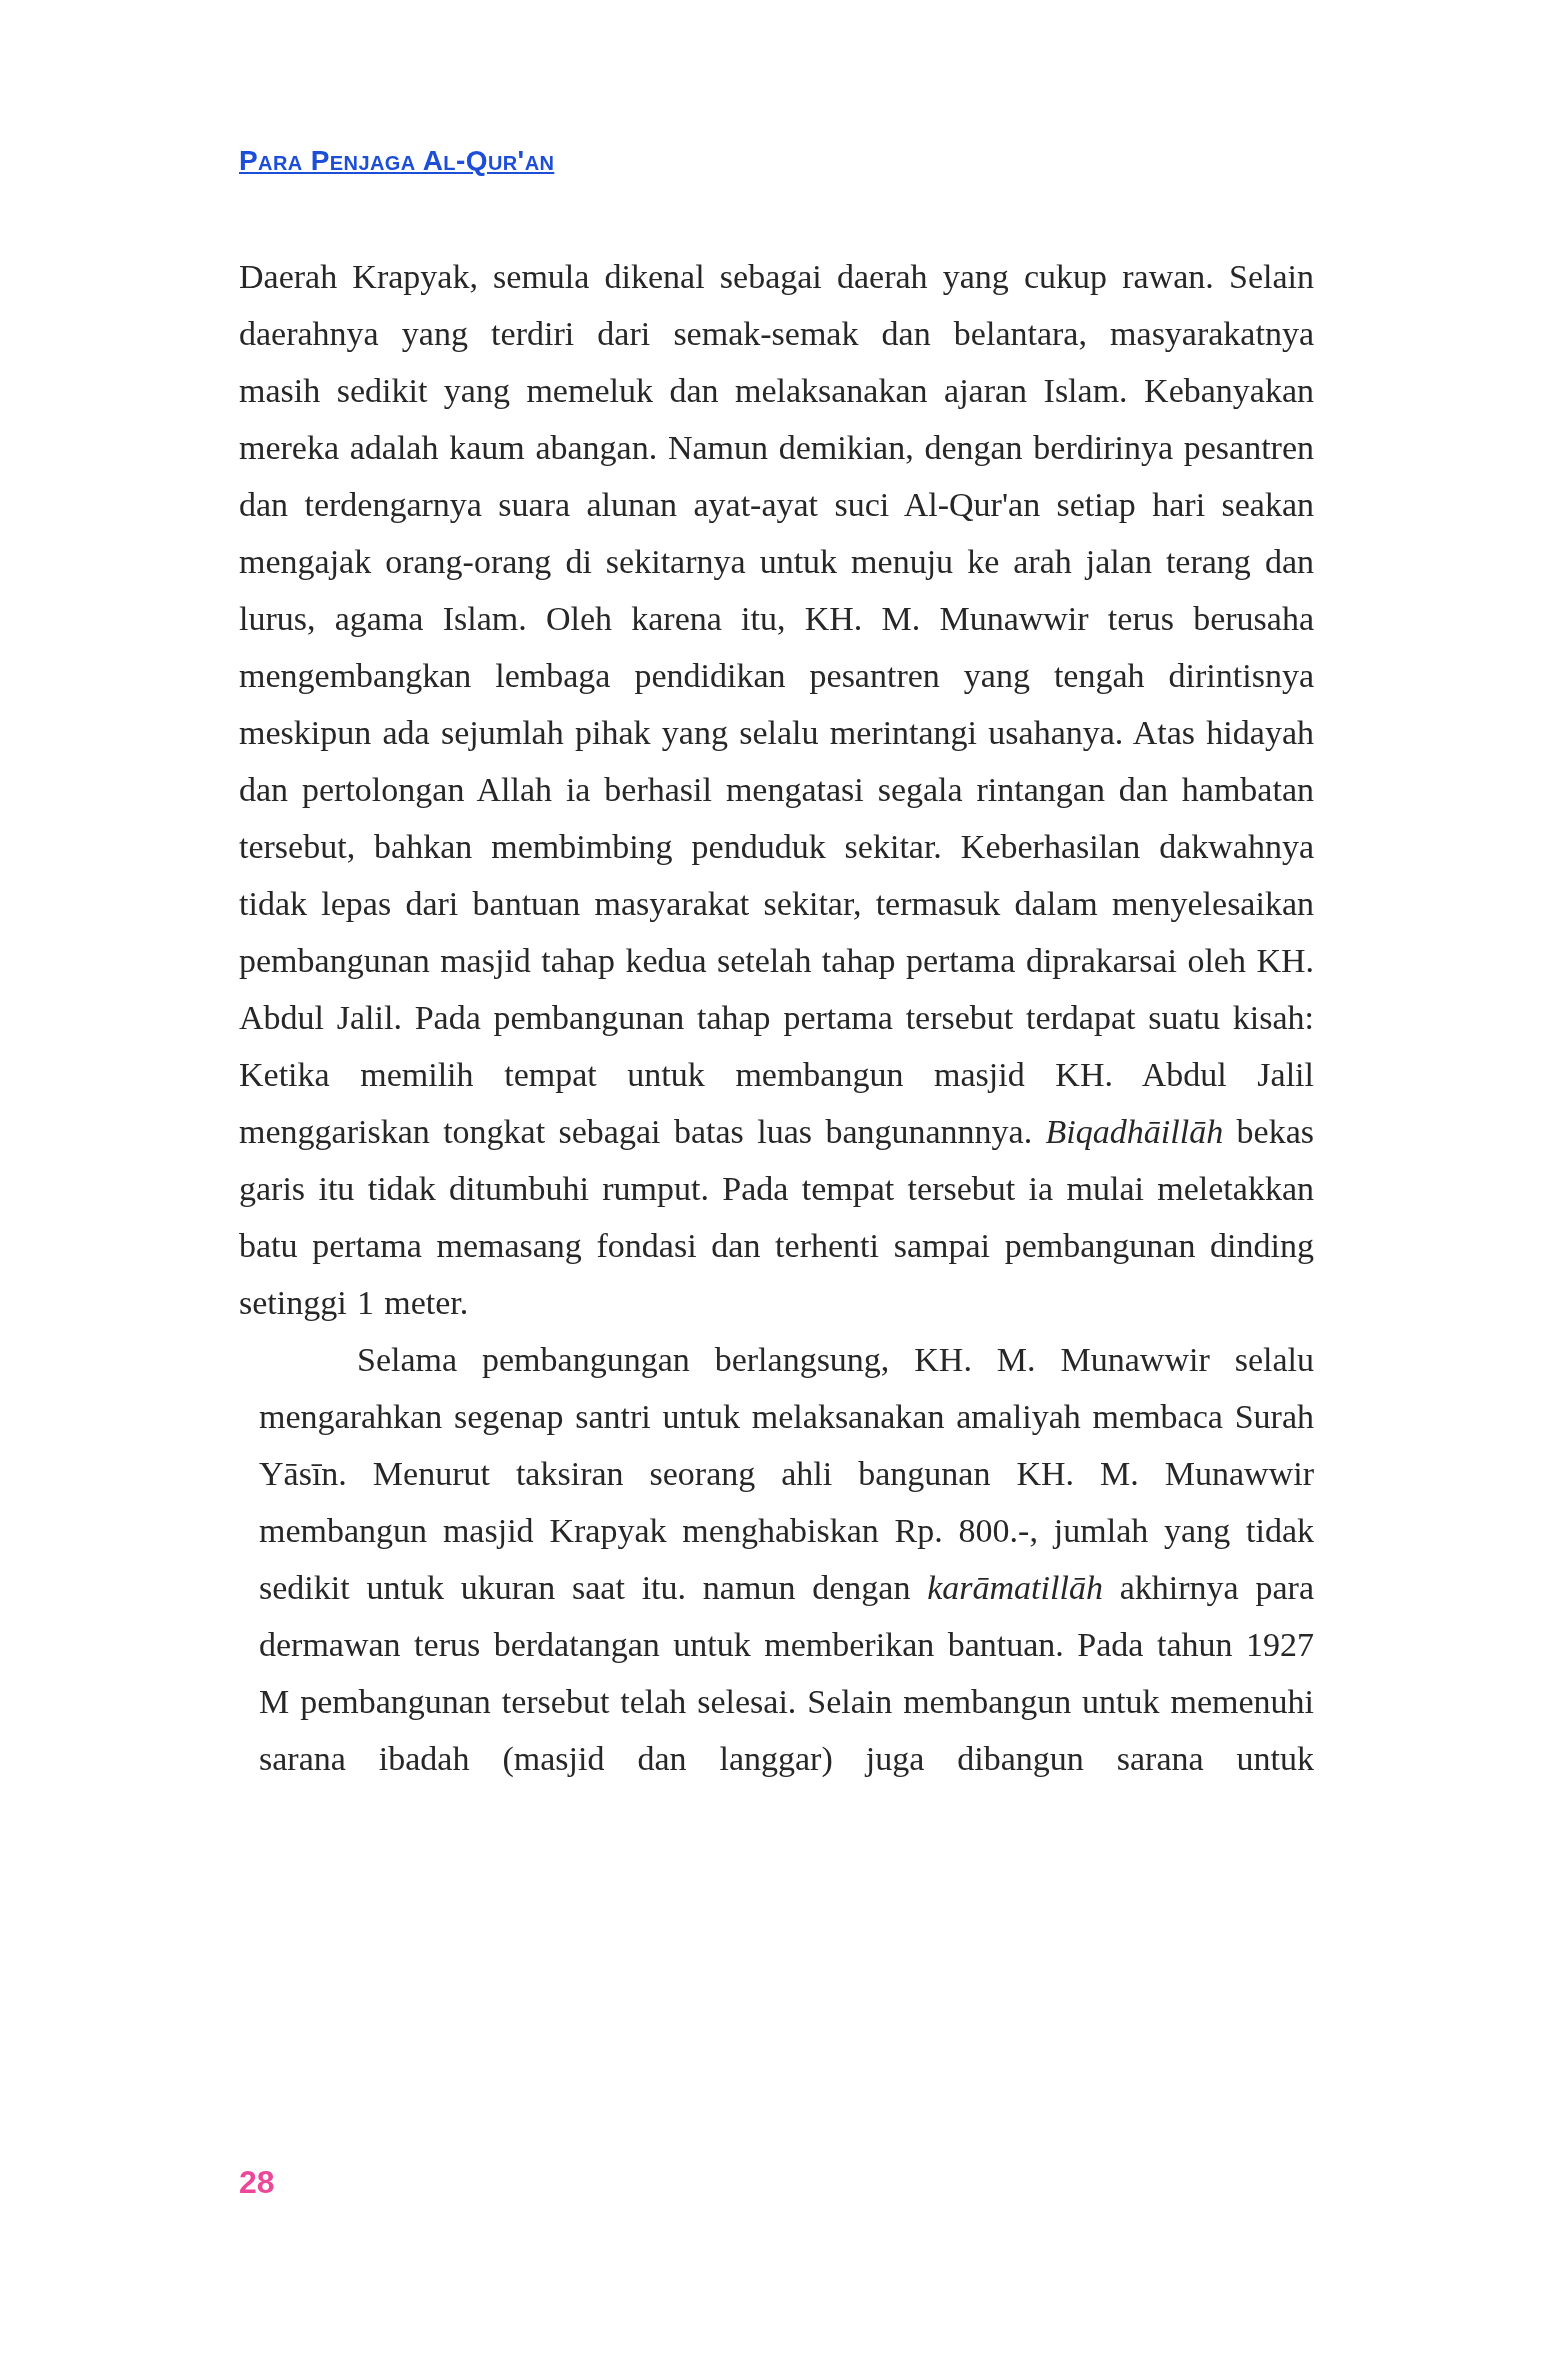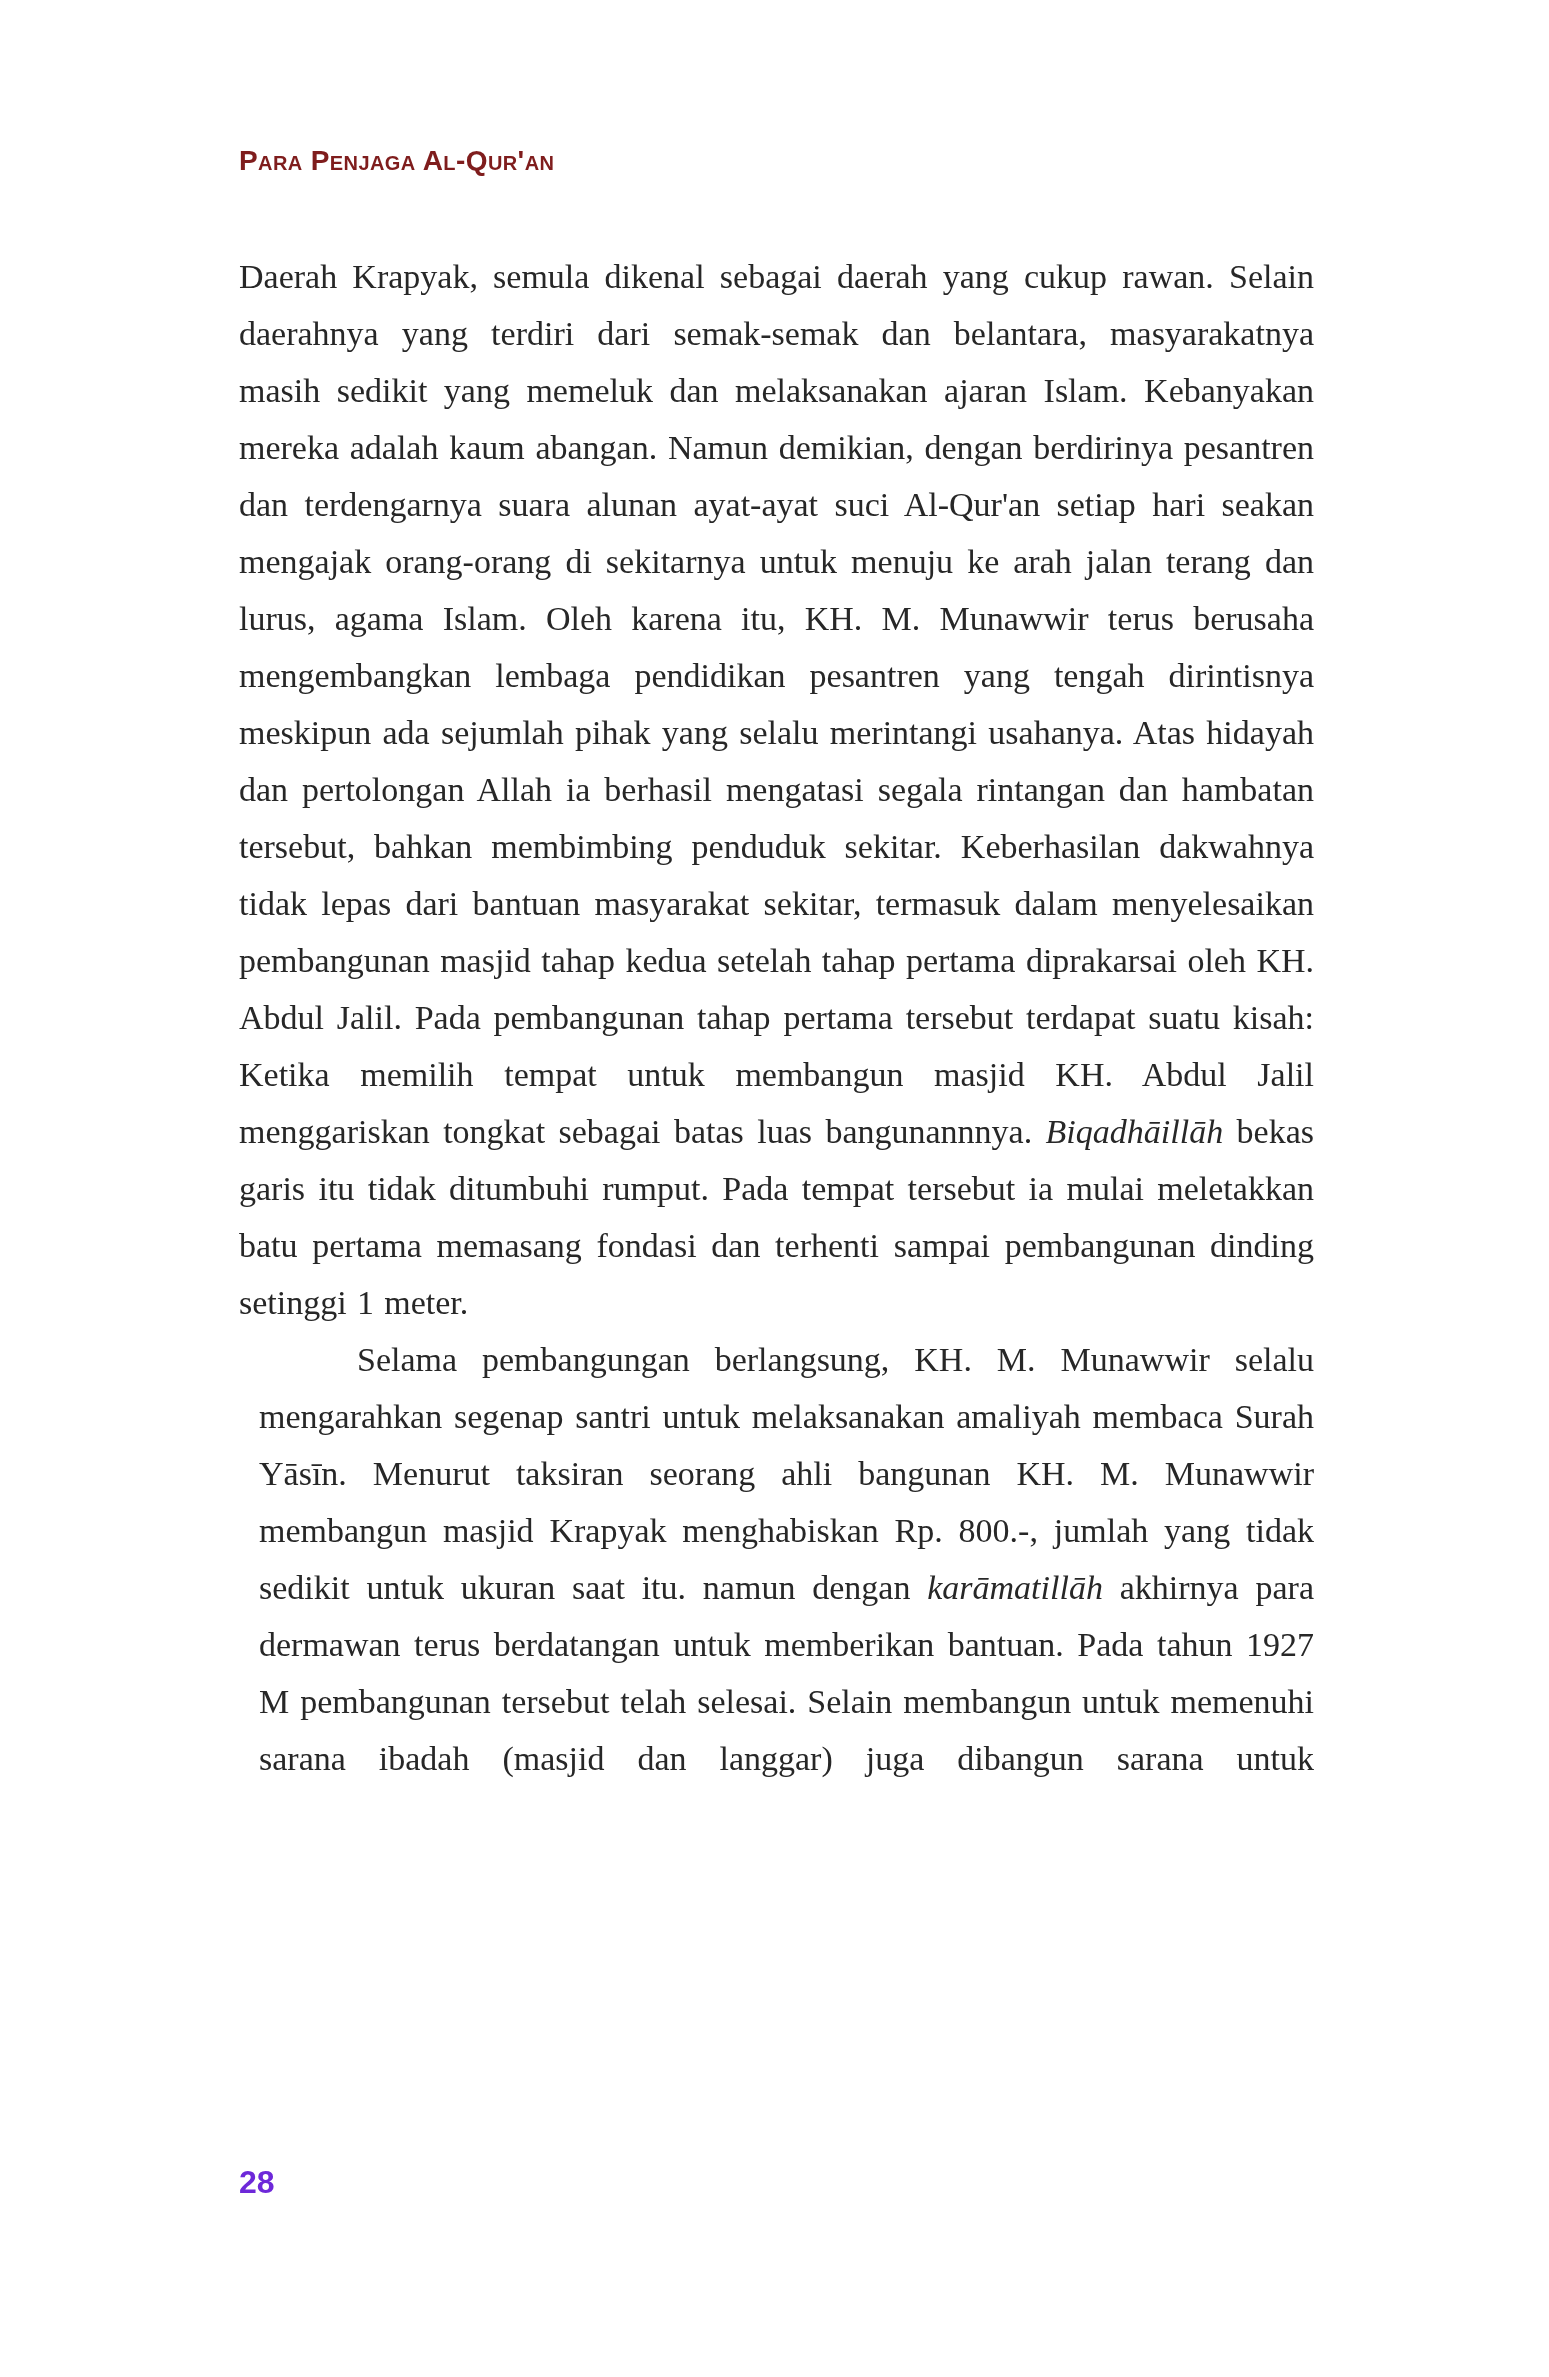--- a/index.html
+++ b/index.html
@@ -18,21 +18,22 @@
   }
   .running-header {
     position: absolute;
     top: 145px;
     left: 239px;
     font-family: "Liberation Sans", sans-serif;
     font-weight: 700;
     font-variant: small-caps;
     font-size: 28px;
     letter-spacing: 0.4px;
-    color: #7f1d1d;
+    color: #1d4ed8;
+    text-decoration: underline;
   }
   .content {
     position: absolute;
     top: 248px;
     left: 239px;
     width: 1075px;
   }
   .heading {
     font-family: "Liberation Sans", sans-serif;
     font-weight: 700;
@@ -56,21 +57,21 @@
     text-align-last: justify;
     margin-left: 20px;
   }
   .page-number {
     position: absolute;
     top: 2164px;
     left: 239px;
     font-family: "Liberation Sans", sans-serif;
     font-weight: 700;
     font-size: 32px;
-    color: #6d28d9;
+    color: #ec4899;
   }
 </style>
 </head>
 <body>
 
 <div class="page">
 
   <div class="running-header">Para Penjaga Al-Qur'an</div>
 
   <div class="content">

